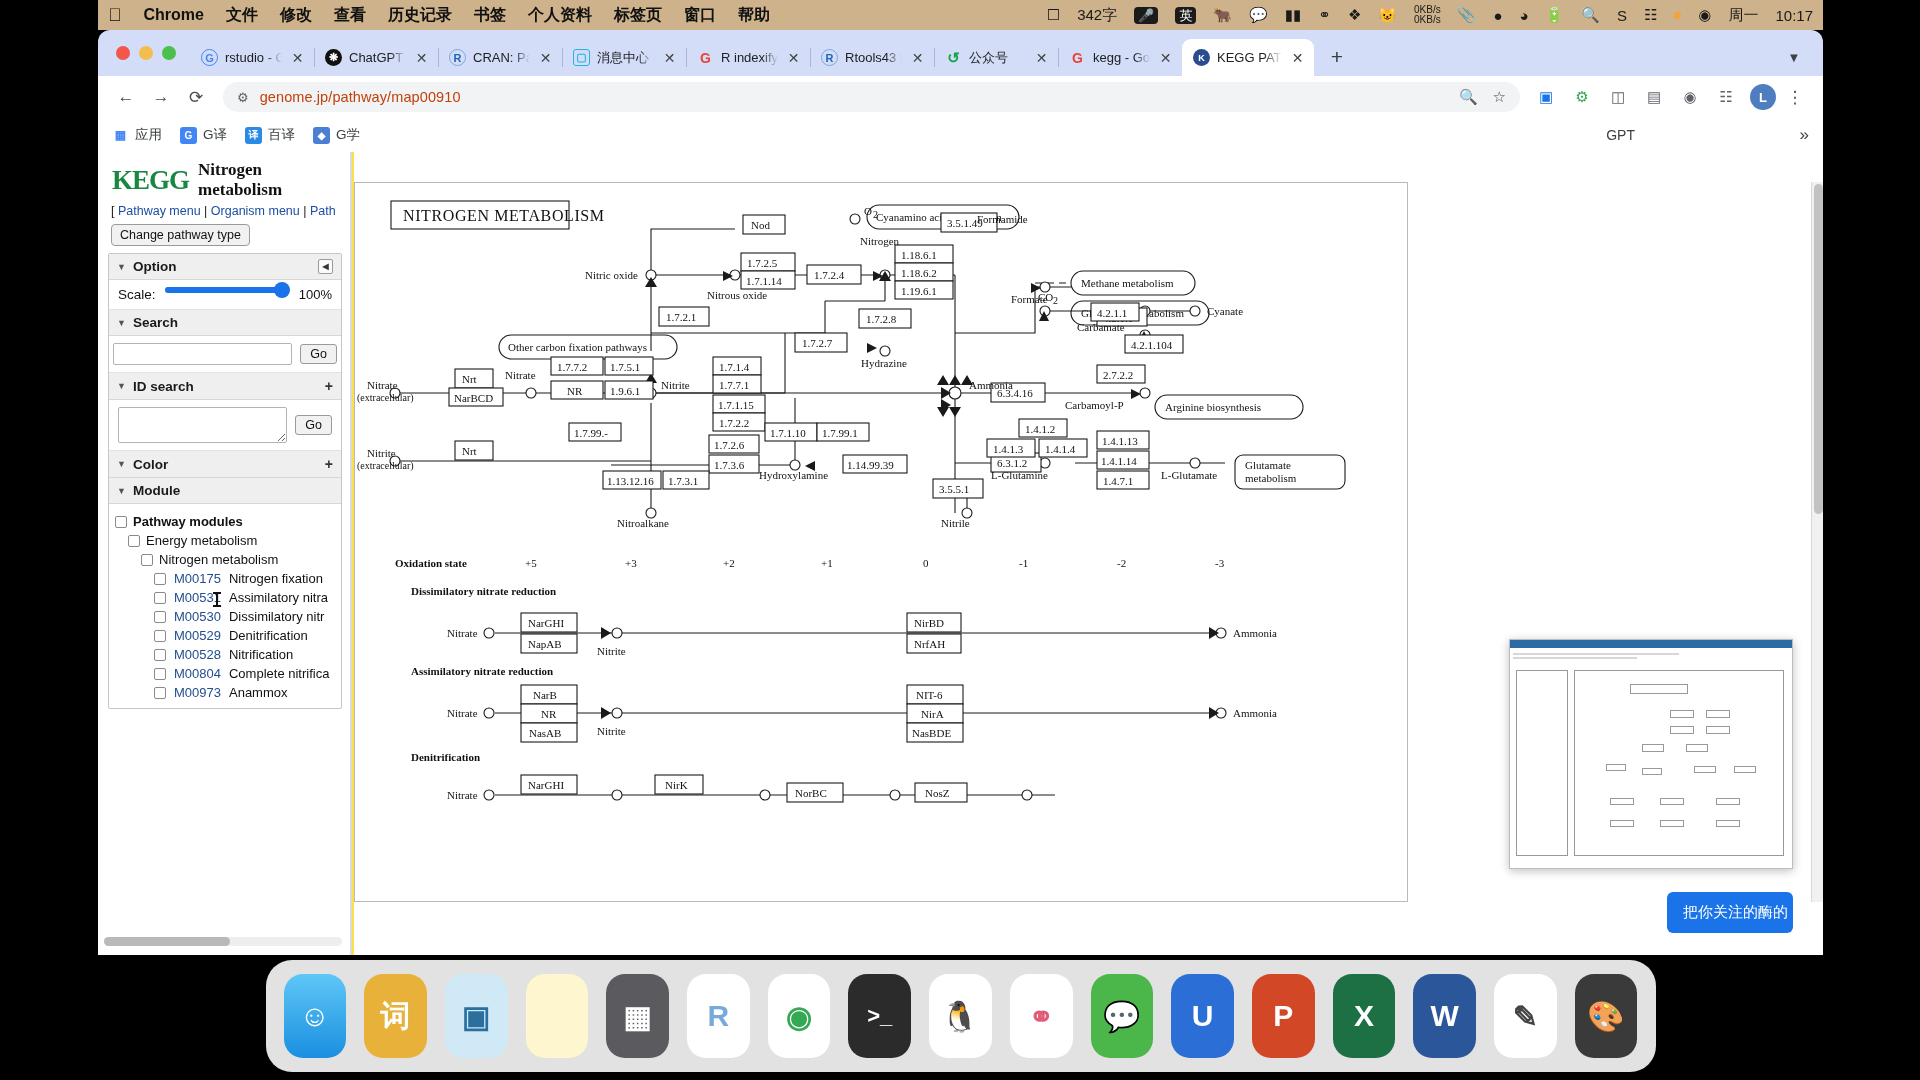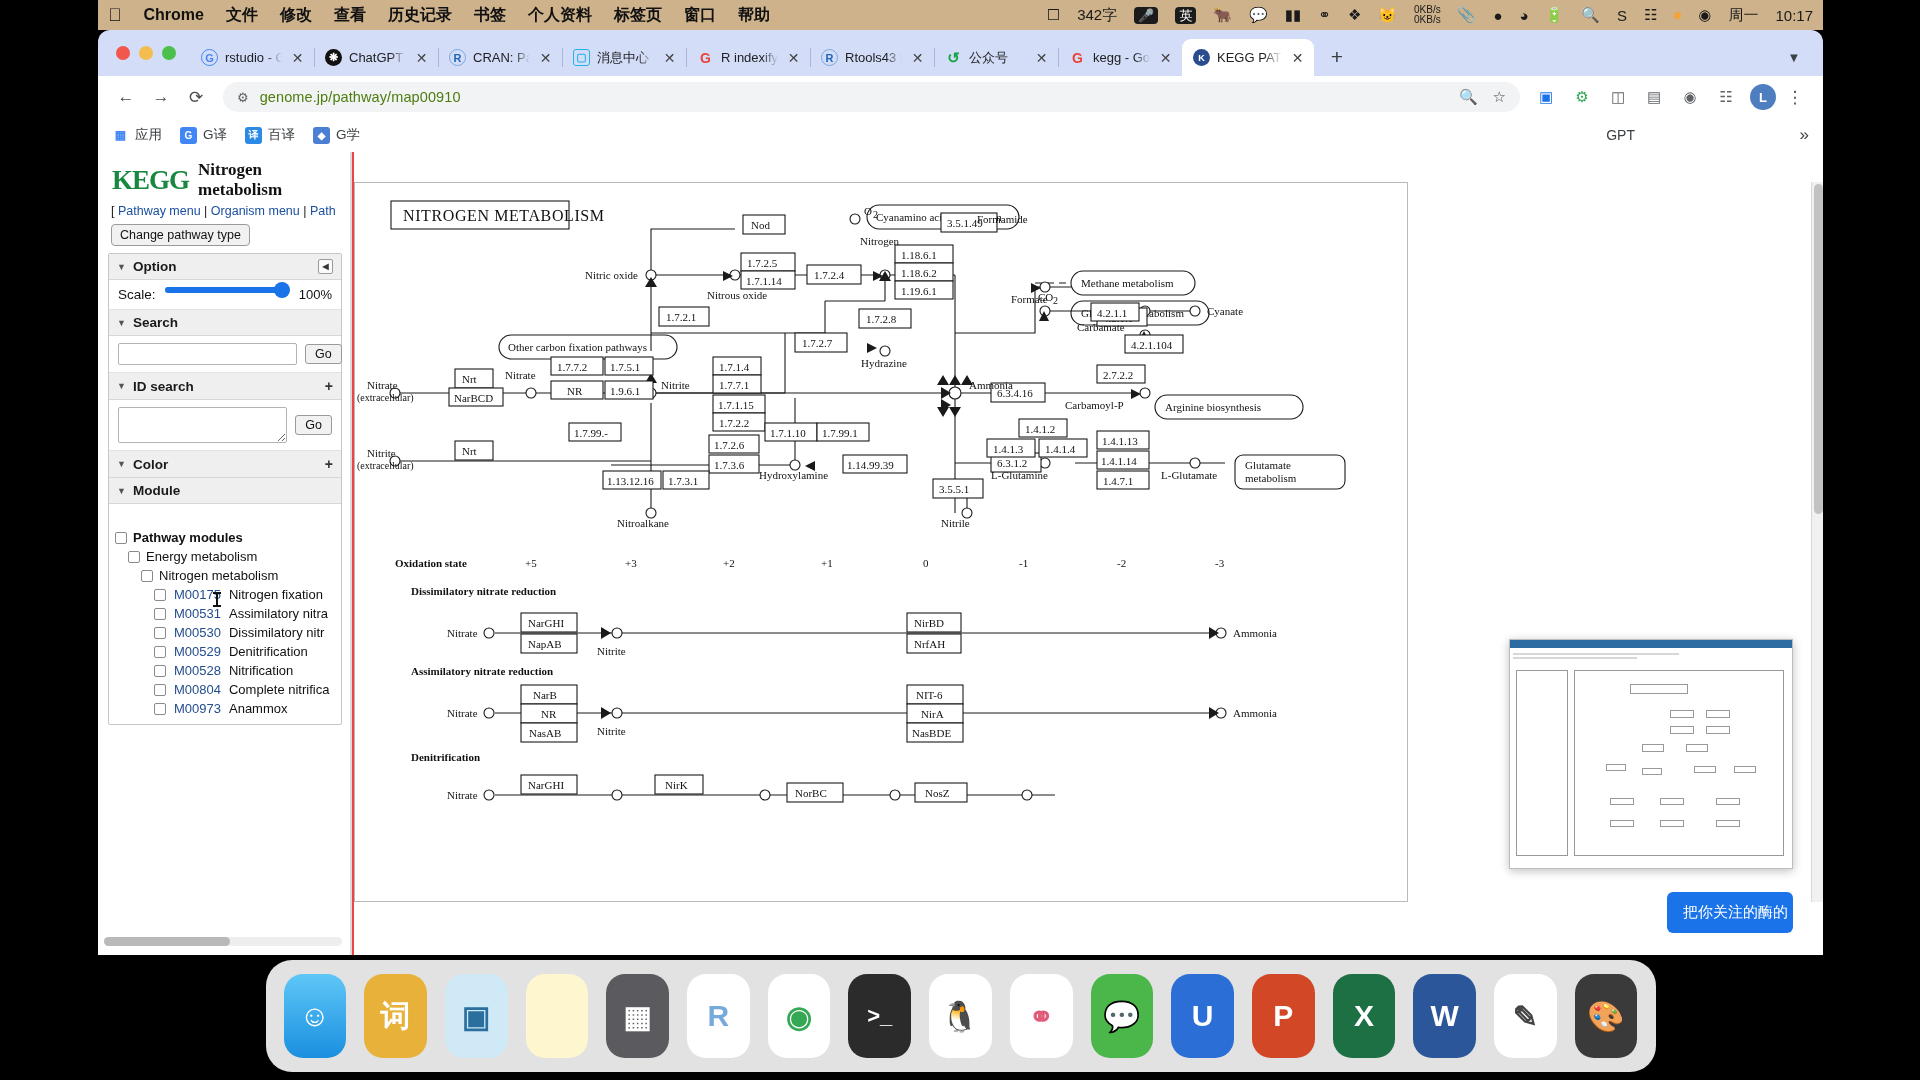--- a/index.html
+++ b/index.html
@@ -30,59 +30,59 @@
   .tab .xbtn{width:17px;height:17px;flex:0 0 17px;display:flex;align-items:center;justify-content:center;color:#444;font-size:14px;line-height:1;}
   .tab.active{background:#fff;width:132px;}
   .tab .sep{position:absolute;right:-1px;top:9px;height:19px;width:1px;background:#a7b6da;}
   .newtab{width:30px;height:30px;display:flex;align-items:center;justify-content:center;font-size:21px;color:#3c4043;margin:0 0 4px 8px;}
   .tabstrip-spacer{flex:1;}
   .chev-down{width:34px;height:30px;display:flex;align-items:center;justify-content:center;margin:0 12px 4px 0;font-size:13px;color:#3c4043;}
 
   .toolbar{height:42px;background:#fff;display:flex;align-items:center;padding:0 12px;gap:3px;}
   .tbtn{width:32px;height:32px;display:flex;align-items:center;justify-content:center;color:#4a4a4a;font-size:17px;border-radius:50%;}
   .omnibox{flex:1;height:30px;background:#f1f3f4;border-radius:15px;display:flex;align-items:center;padding:0 14px;gap:11px;margin:0 8px;}
-  .omnibox .url{font-size:14.5px;color:#4d7c0f;letter-spacing:.1px;}
+  .omnibox .url{font-size:14.5px;color:#c2410c;letter-spacing:.1px;}
   .omni-right{margin-left:auto;display:flex;align-items:center;gap:14px;color:#4a4a4a;font-size:15px;}
   .tb-icons{display:flex;align-items:center;gap:6px;}
   .tb-ic{width:30px;height:30px;display:flex;align-items:center;justify-content:center;font-size:15px;color:#4a4a4a;border-radius:50%;}
   .avatar-btn{width:26px;height:26px;border-radius:50%;background:#4f7ec0;color:#fff;font-size:13px;display:flex;align-items:center;justify-content:center;font-weight:600;margin-left:6px;}
 
   .bookmarks{height:34px;background:#fff;display:flex;align-items:center;padding:0 14px;gap:18px;font-size:13.5px;color:#3c4043;}
   .bm{display:flex;align-items:center;gap:6px;white-space:nowrap;}
   .bm .bmi{width:17px;height:17px;display:flex;align-items:center;justify-content:center;border-radius:3px;font-size:10px;font-weight:700;color:#fff;}
   .bm-overflow{margin-left:auto;font-size:17px;color:#3c4043;}
 
   
-  .page{position:relative;background:#ef4444;height:803px;overflow:hidden;}
+  .page{position:relative;background:#fde047;height:803px;overflow:hidden;}
 
   .sidebar{position:absolute;left:0;top:0;width:252px;height:803px;background:#fff;padding:6px 8px 0 10px;}
   .kegg-logo{display:flex;align-items:center;gap:9px;margin:2px 0 4px 4px;}
   .kegg-mark{font-family:"Liberation Serif",serif;font-weight:700;font-size:27px;color:#18873f;letter-spacing:-1px;}
   .kegg-title{font-family:"Liberation Serif",serif;font-size:17px;font-weight:700;color:#111;}
   .menu-line{font-size:12.5px;color:#1a1a1a;margin:1px 0 6px 3px;white-space:nowrap;overflow:hidden;}
   .menu-line a{color:#1a4fa0;text-decoration:none;}
   .btn-pathtype{display:inline-block;font-size:12.5px;padding:3px 8px;border:1px solid #9a9a9a;border-radius:4px;background:#f1f1f1;color:#111;margin:0 0 7px 3px;}
 
   .panel{border:1px solid #c6c6c6;border-radius:2px;background:#fff;width:100%;}
   .sec-head{display:flex;align-items:center;background:#efefef;border-bottom:1px solid #d7d7d7;padding:5px 8px;font-size:13.5px;font-weight:700;color:#1a1a1a;gap:7px;}
   .sec-head .tri{font-size:9px;color:#555;}
   .sec-head .plusmin{margin-left:auto;font-size:14px;color:#333;font-weight:700;}
   .sec-head .collapse-box{margin-left:auto;border:1px solid #9b9b9b;background:#fafafa;border-radius:2px;width:15px;height:15px;display:flex;align-items:center;justify-content:center;font-size:8px;color:#333;}
   .sec-body{padding:7px 9px;background:#fff;border-bottom:1px solid #e2e2e2;}
   .scale-row{display:flex;align-items:flex-start;gap:9px;font-size:13.5px;color:#111;}
   .slider{flex:1;height:6px;background:#d6d6d6;border-radius:3px;position:relative;}
   .slider .fill{position:absolute;left:0;top:0;height:6px;width:92%;background:#1a73e8;border-radius:3px;}
   .slider .knob{position:absolute;right:0;top:-5px;width:16px;height:16px;border-radius:50%;background:#1a73e8;}
   .scale-val{font-size:13px;color:#111;}
-  .inrow{display:flex;align-items:center;gap:8px;}
+  .inrow{display:flex;align-items:center;gap:8px;justify-content:center;}
   .tinput{flex:1;height:22px;border:1px solid #b3b3b3;border-radius:2px;background:#fff;}
   .tinput.tall{height:36px;}
   .gobtn{font-size:12.5px;padding:2px 9px;border:1px solid #9a9a9a;border-radius:3px;background:#f1f1f1;color:#111;}
 
-  .modbody{padding:24px 6px 6px 6px;font-size:13px;color:#111;}
+  .modbody{padding:8px 6px 6px 6px;font-size:13px;color:#111;}
   .mrow{display:flex;align-items:flex-start;gap:6px;padding:2px 0;white-space:nowrap;}
   .cb{width:12px;height:12px;border:1px solid #8a8a8a;border-radius:2px;background:#fff;flex:0 0 12px;margin-top:2px;}
   .mrow.lvl0{margin-left:0;font-weight:700;}
   .mrow.lvl1{margin-left:13px;}
   .mrow.lvl2{margin-left:26px;}
   .mrow.lvl3{margin-left:39px;gap:8px;}
   .mid{color:#234e8f;}
   .hscroll{position:absolute;left:6px;bottom:9px;width:238px;height:9px;background:#eee;border-radius:5px;}
   .hscroll i{display:block;width:53%;height:9px;background:#b9b9b9;border-radius:5px;}
   .sbx-cursor{position:absolute;left:118px;top:440px;width:2px;height:15px;background:#111;}

